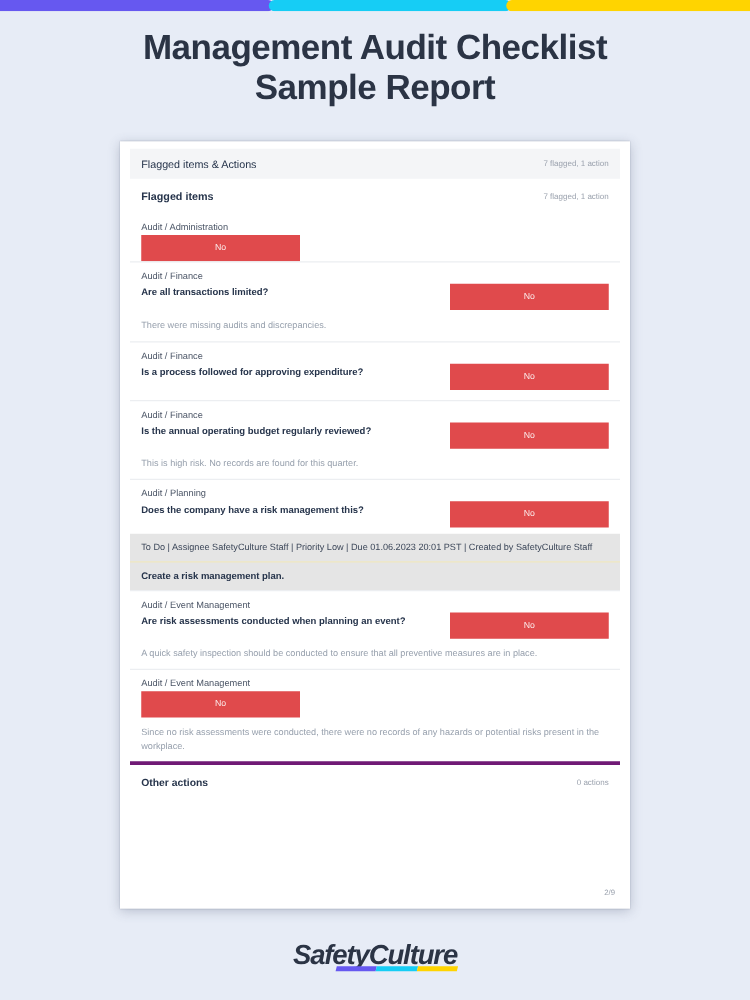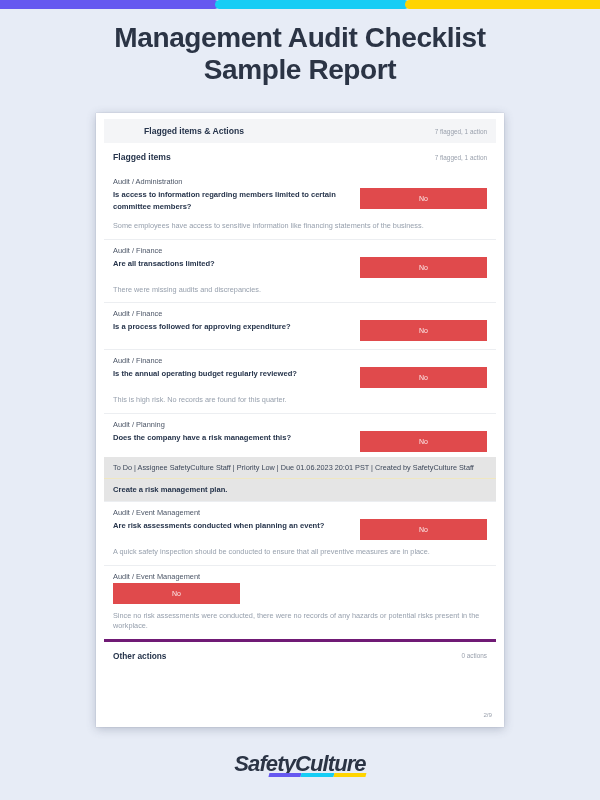--- a/index.html
+++ b/index.html
@@ -71,23 +71,22 @@
   
   .section-bar {
     background: #f4f5f7;
     display: flex;
     align-items: center;
     justify-content: space-between;
     padding: 7px 9px 7px 9px;
   }
   .section-bar-title {
     font-size: 8.6px;
-    font-weight: bold;
-    color: #26344b;
-    margin-left: 31px;
+    font-weight: normal;
+    color: #26344b;
   }
   .section-bar-meta {
     font-size: 6.4px;
     color: #9aa1ad;
   }
 
   
   .sub-head {
     display: flex;
     align-items: center;
@@ -260,24 +259,22 @@
     </div>
 
     <div class="sub-head">
       <span class="sub-head-title">Flagged items</span>
       <span class="sub-head-meta">7 flagged, 1 action</span>
     </div>
 
     <div class="item first">
       <div class="item-cat">Audit / Administration</div>
       <div class="item-main">
-        <div class="item-question">Is access to information regarding members limited to certain committee members?</div>
-        <div class="answer-badge">No</div>
-      </div>
-      <div class="item-note">Some employees have access to sensitive information like financing statements of the business.</div>
+        <div class="answer-badge">No</div>
+      </div>
     </div>
 
     <div class="item">
       <div class="item-cat">Audit / Finance</div>
       <div class="item-main">
         <div class="item-question">Are all transactions limited?</div>
         <div class="answer-badge">No</div>
       </div>
       <div class="item-note">There were missing audits and discrepancies.</div>
     </div>

